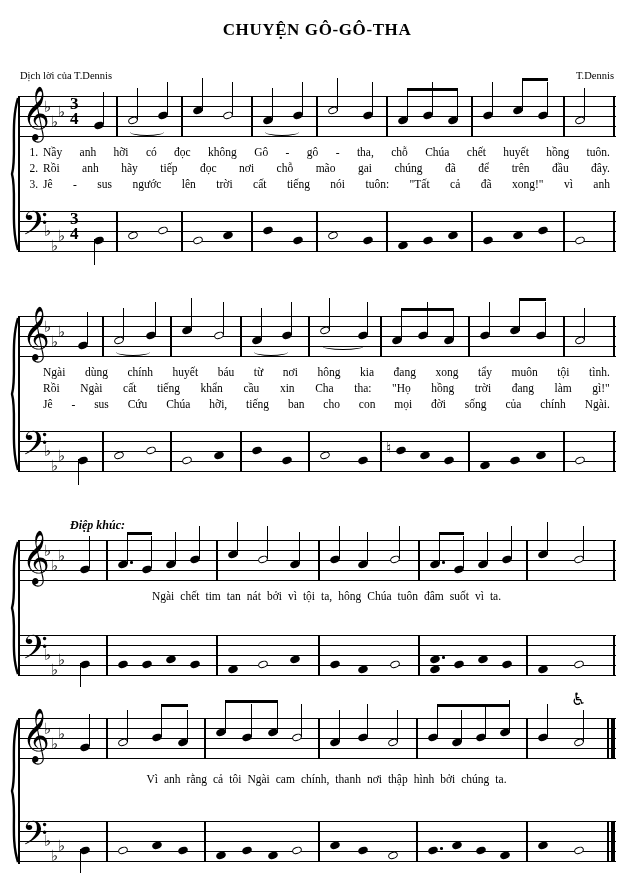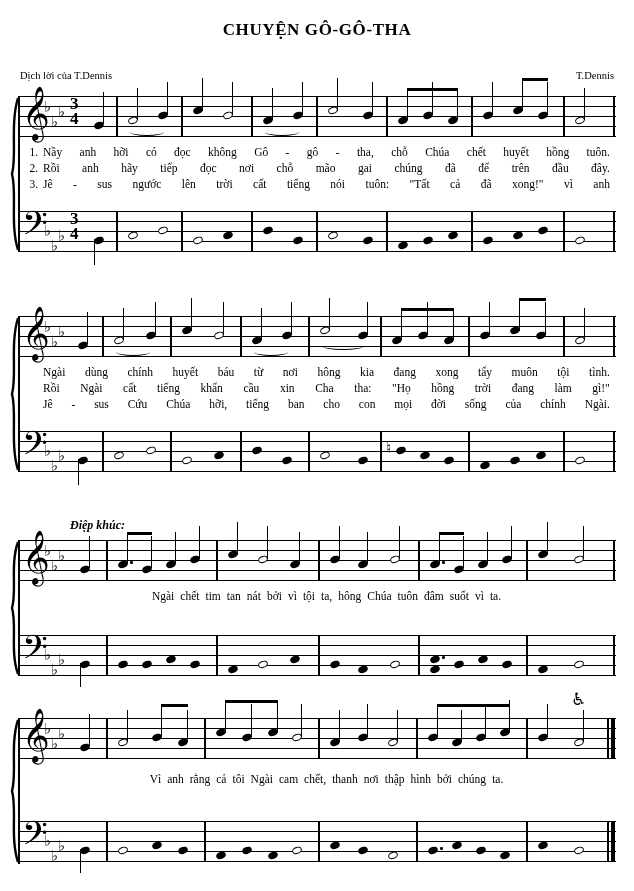--- a/index.html
+++ b/index.html
@@ -874,21 +874,21 @@
       <div class="lyric-line">
         <span class="lyric-num"></span>
         <span class="lyric-body center">
           <span>Vì</span>
           <span>anh</span>
           <span>rằng</span>
           <span>cả</span>
           <span>tôi</span>
           <span>Ngài</span>
           <span>cam</span>
-          <span>chết,</span>
+          <span>chính,</span>
           <span>thanh</span>
           <span>nơi</span>
           <span>thập</span>
           <span>hình</span>
           <span>bởi</span>
           <span>chúng</span>
           <span>ta.</span>
         </span>
       </div>
     </div>

